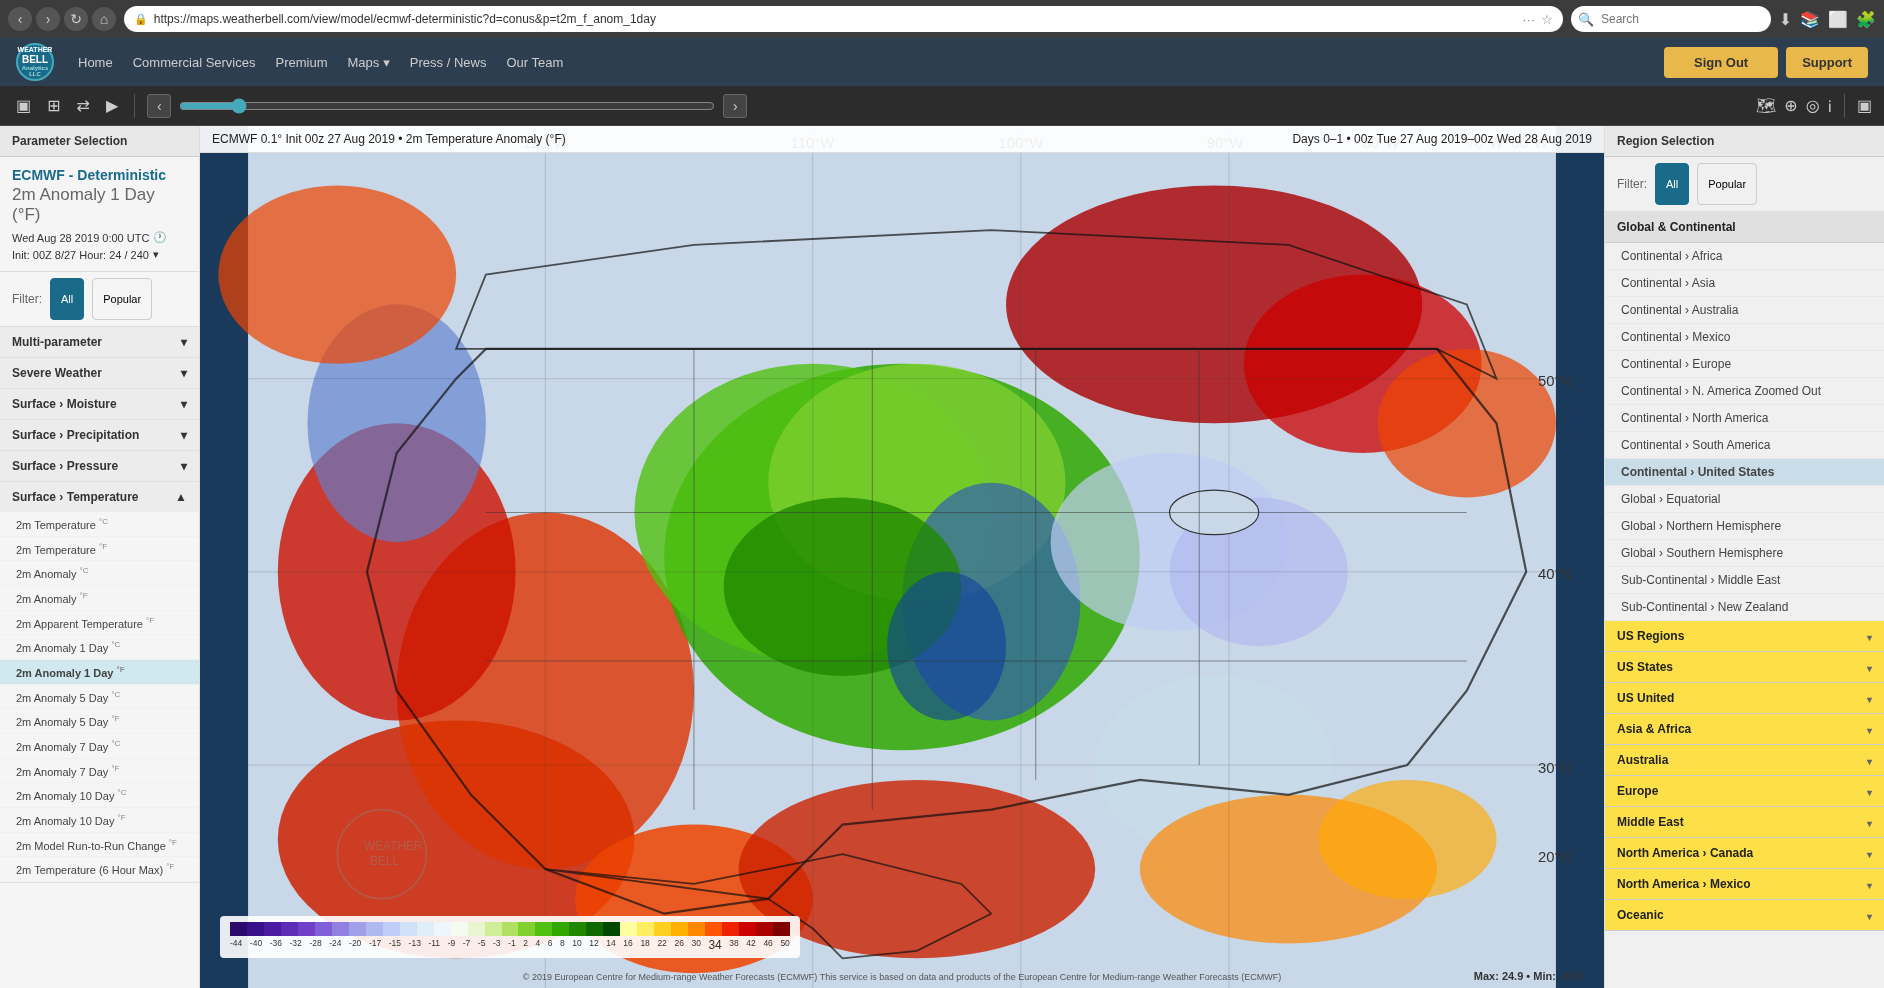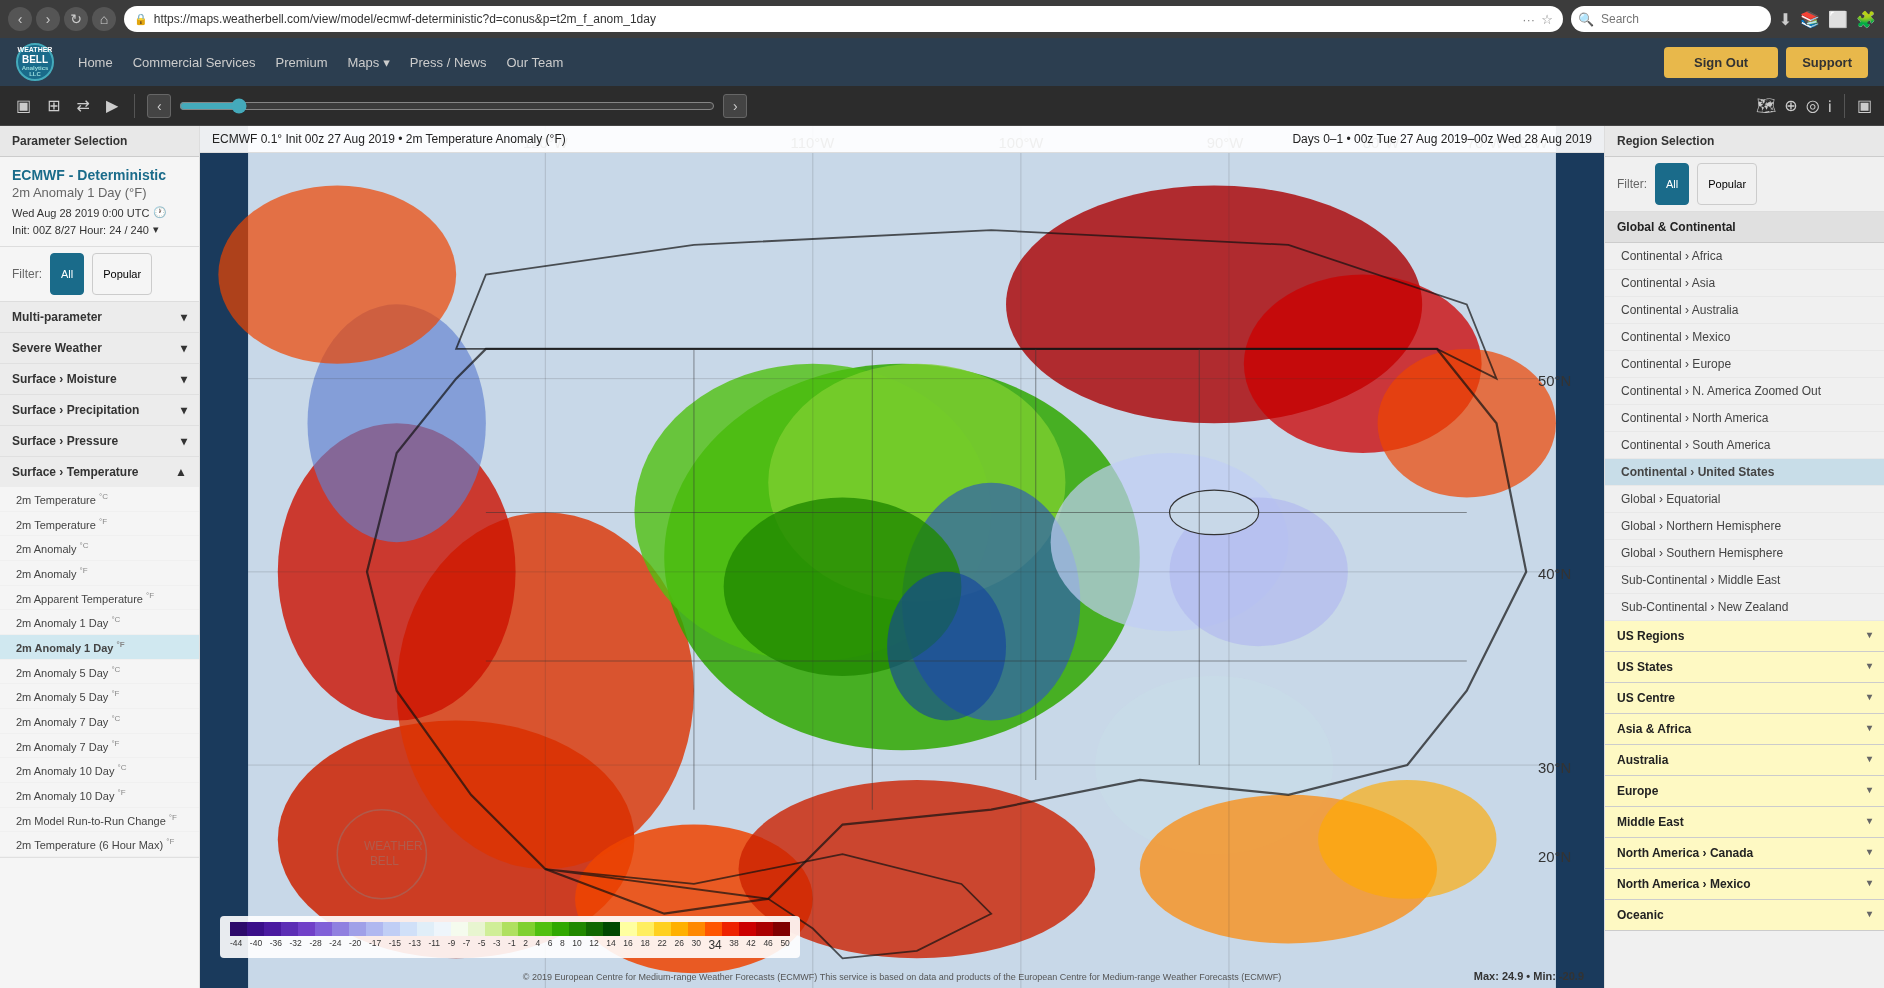--- a/index.html
+++ b/index.html
@@ -117,21 +117,21 @@
       font-weight: bold;
       font-size: 12px;
       color: #333;
       border-bottom: 1px solid #ccc;
     }
     .model-info {
       padding: 10px 12px;
       border-bottom: 1px solid #ddd;
     }
     .model-name { font-weight: bold; font-size: 14px; color: #1a6b8a; }
-    .model-param { font-size: 13px; color: #666; margin-top: 2px; }
+    .model-param { font-size: 17px; color: #666; margin-top: 2px; }
     .model-date { font-size: 11px; color: #333; margin-top: 6px; display: flex; align-items: center; gap: 4px; }
     .model-init { font-size: 11px; color: #333; margin-top: 4px; display: flex; align-items: center; gap: 4px; }
 
     .filter-bar {
       padding: 6px 12px;
       display: flex; align-items: center; gap: 8px;
       border-bottom: 1px solid #ddd;
       font-size: 12px;
     }
     .filter-label { color: #666; }
@@ -274,28 +274,28 @@
     .region-item {
       padding: 6px 16px;
       font-size: 12px;
       color: #444;
       cursor: pointer;
       border-bottom: 1px solid #e8e8e8;
     }
     .region-item.active { background: #c8dde8; font-weight: bold; }
     .region-section-expandable {
       padding: 8px 12px;
-      background: #fef9c3;
+      background: #fde047;
       font-size: 12px;
       font-weight: 700;
       color: #222;
       border-bottom: 1px solid #ccc;
       display: flex;
       justify-content: space-between;
-      align-items: flex-start;
+      align-items: flex-end;
       cursor: pointer;
     }
     .chevron { font-size: 10px; color: #666; }
 
     
     ::-webkit-scrollbar { width: 6px; }
     ::-webkit-scrollbar-thumb { background: #bbb; border-radius: 3px; }
   </style>
 </head>
 <body>
@@ -643,21 +643,21 @@
         <div class="region-item">Sub-Continental › New Zealand</div>
         <div class="region-section-expandable">
           <span>US Regions</span>
           <span class="chevron">▾</span>
         </div>
         <div class="region-section-expandable">
           <span>US States</span>
           <span class="chevron">▾</span>
         </div>
         <div class="region-section-expandable">
-          <span>US Centre</span>
+          <span>US United</span>
           <span class="chevron">▾</span>
         </div>
         <div class="region-section-expandable">
           <span>Asia &amp; Africa</span>
           <span class="chevron">▾</span>
         </div>
         <div class="region-section-expandable">
           <span>Australia</span>
           <span class="chevron">▾</span>
         </div>

